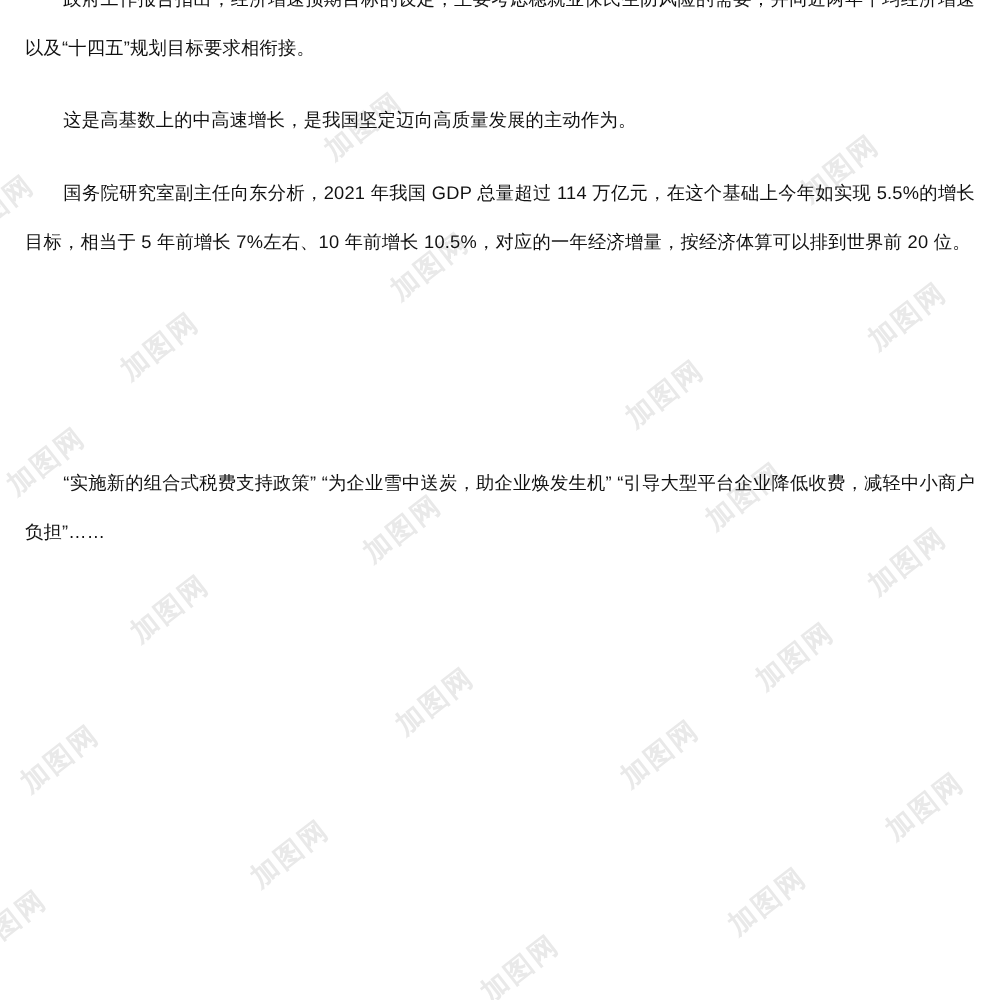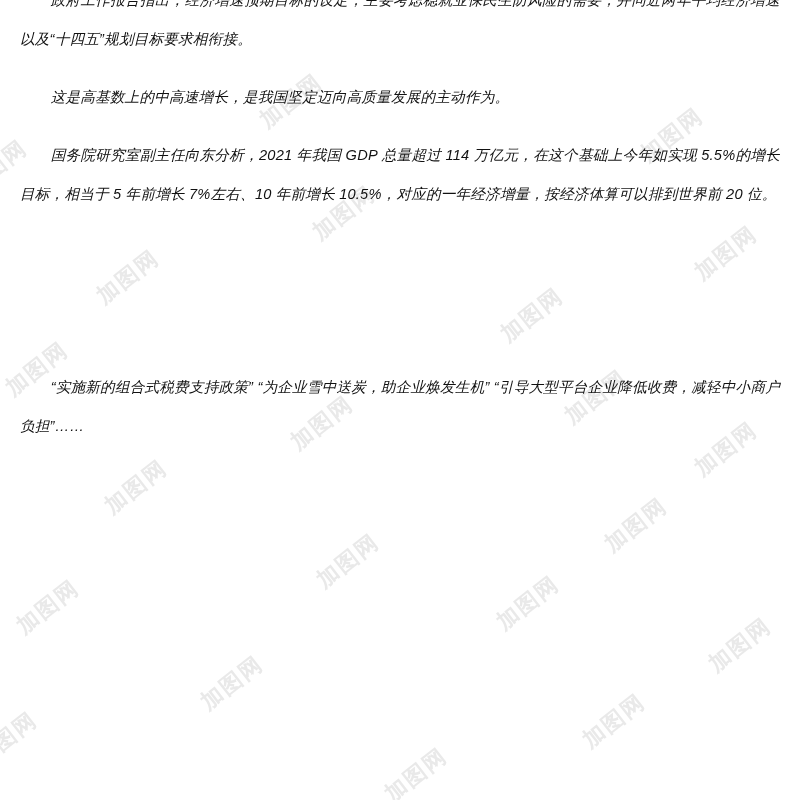--- a/index.html
+++ b/index.html
@@ -42,21 +42,20 @@
     user-select: none;
   }
 
   
   #doc {
     position: absolute;
     inset: 0;
     z-index: 2;
     padding: 0 20px 16px 20px;
     box-sizing: border-box;
-    font-style: italic;
   }
 
   .para {
     color: #111111;
     font-size: 14.6px;
     line-height: 39px;
     text-align: justify;
     text-justify: inter-ideograph;
     margin: 0;
     padding: 0 0 0 0;

